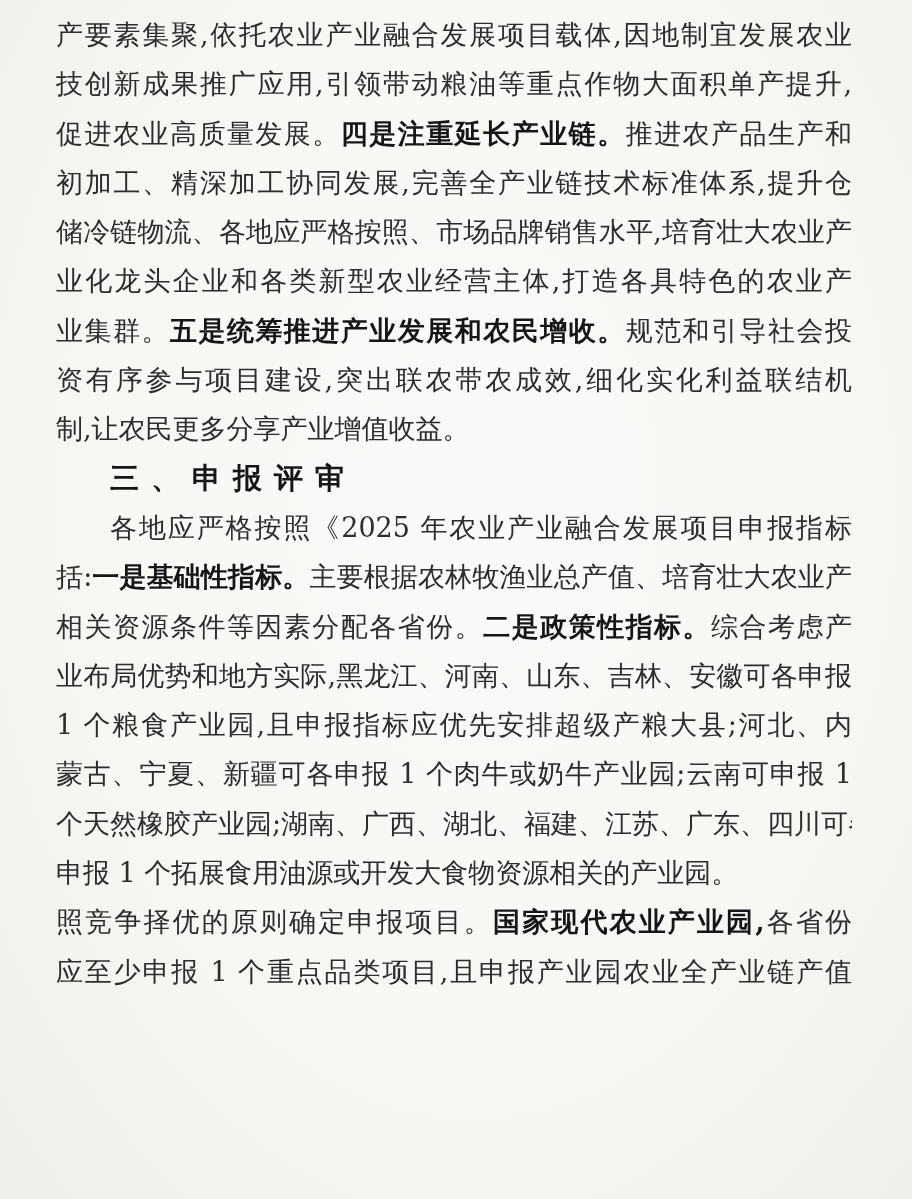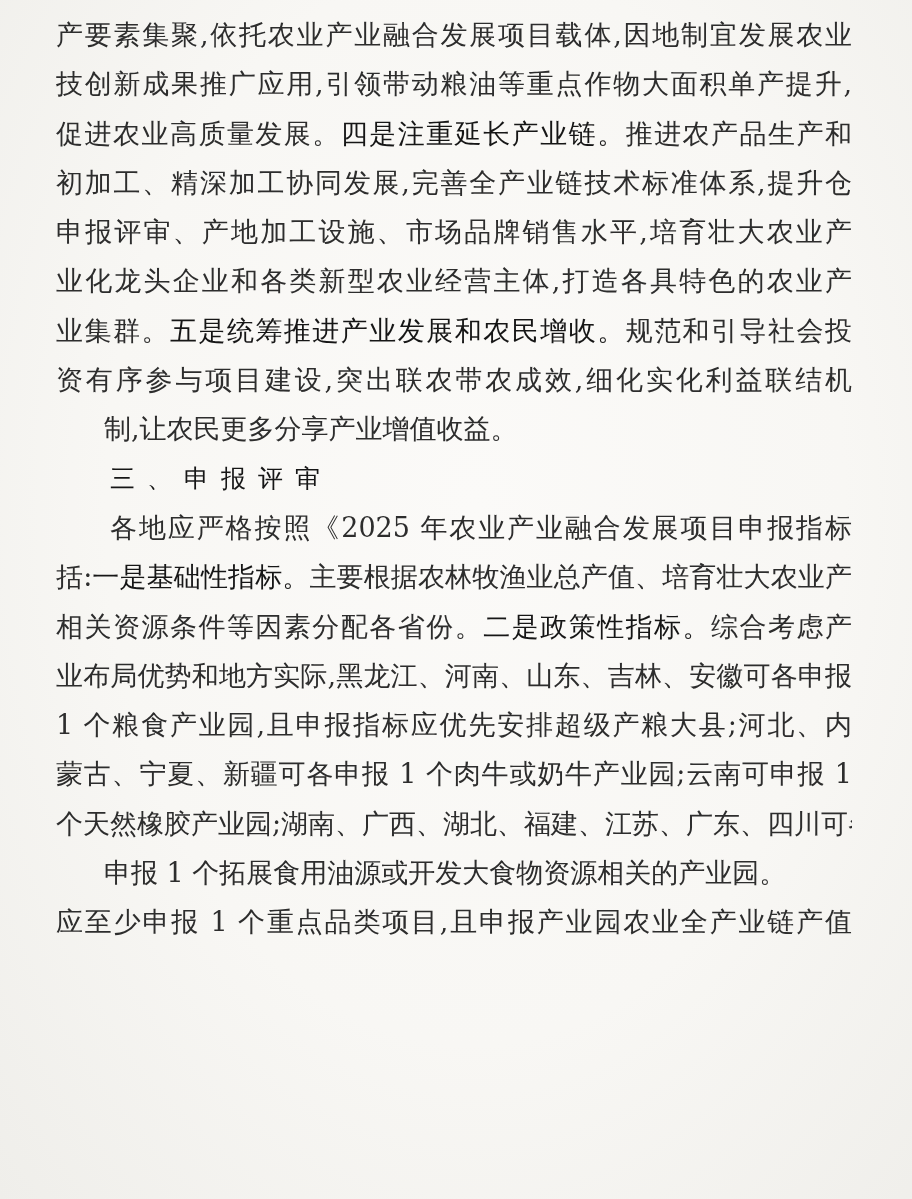--- a/index.html
+++ b/index.html
@@ -32,61 +32,61 @@
     font-size: 27px;
     color: var(--ink, #2d2d2d);
     text-align: justify;
     text-align-last: justify;
     overflow: hidden;
     white-space: nowrap;
   }
   .line.body-last {
     text-align: right;
     text-align-last: left;
-    margin-left: 48px;
   }
   .line.body-indent {
     text-indent: 54px;
   }
   .line.heading {
     font-family: "DejaVu Sans", "Liberation Sans", sans-serif;
     font-weight: 700;
-    font-size: 25px;
+    font-size: 29px;
     letter-spacing: 12px;
     color: var(--ink-bold, #161616);
     text-align: center;
     text-align-last: left;
     text-indent: 54px;
   }
   .run {
     font-weight: 400;
   }
   .run.b {
-    font-weight: 400;
+    font-weight: 700;
     color: var(--ink-bold, #161616);
   }
 </style>
 </head>
 <body>
 
 <div class="page" style="background: radial-gradient(at 52% 42%, rgb(251, 250, 248) 0%, rgb(248, 247, 244) 55%, rgb(239, 238, 234) 100%);">
   <div class="text-flow">
       <div class="line body"><span class="run">产要素集聚,依托农业产业融合发展项目载体,因地制宜发展农业</span></div>
       <div class="line body"><span class="run">技创新成果推广应用,引领带动粮油等重点作物大面积单产提升,</span></div>
       <div class="line body"><span class="run">促进农业高质量发展。</span><span class="run b">四是注重延长产业链。</span><span class="run">推进农产品生产和</span></div>
       <div class="line body"><span class="run">初加工、精深加工协同发展,完善全产业链技术标准体系,提升仓</span></div>
-      <div class="line body"><span class="run">申报评审、产地加工设施、市场品牌销售水平,培育壮大农业产</span></div>
+      <div class="line body"><span class="run">储冷链物流、各地应严格按照、市场品牌销售水平,培育壮大农业产</span></div>
       <div class="line body"><span class="run">业化龙头企业和各类新型农业经营主体,打造各具特色的农业产</span></div>
       <div class="line body"><span class="run">业集群。</span><span class="run b">五是统筹推进产业发展和农民增收。</span><span class="run">规范和引导社会投</span></div>
       <div class="line body"><span class="run">资有序参与项目建设,突出联农带农成效,细化实化利益联结机</span></div>
       <div class="line body-last"><span class="run">制,让农民更多分享产业增值收益。</span></div>
       <div class="line heading"><span class="run b">三、申报评审</span></div>
       <div class="line body-indent"><span class="run">各地应严格按照《2025 年农业产业融合发展项目申报指标</span></div>
       <div class="line body"><span class="run">括:</span><span class="run b">一是基础性指标。</span><span class="run">主要根据农林牧渔业总产值、培育壮大农业产</span></div>
       <div class="line body"><span class="run">相关资源条件等因素分配各省份。</span><span class="run b">二是政策性指标。</span><span class="run">综合考虑产</span></div>
       <div class="line body"><span class="run">业布局优势和地方实际,黑龙江、河南、山东、吉林、安徽可各申报</span></div>
       <div class="line body"><span class="run">1 个粮食产业园,且申报指标应优先安排超级产粮大县;河北、内</span></div>
       <div class="line body"><span class="run">蒙古、宁夏、新疆可各申报 1 个肉牛或奶牛产业园;云南可申报 1</span></div>
       <div class="line body"><span class="run">个天然橡胶产业园;湖南、广西、湖北、福建、江苏、广东、四川可各</span></div>
       <div class="line body-last"><span class="run">申报 1 个拓展食用油源或开发大食物资源相关的产业园。</span></div>
+      <div class="line body"><span class="run">照竞争择优的原则确定申报项目。</span><span class="run b">国家现代农业产业园,</span><span class="run">各省份</span></div>
       <div class="line body"><span class="run">应至少申报 1 个重点品类项目,且申报产业园农业全产业链产值</span></div>
     </div>
 </div>
 
 </body></html>

